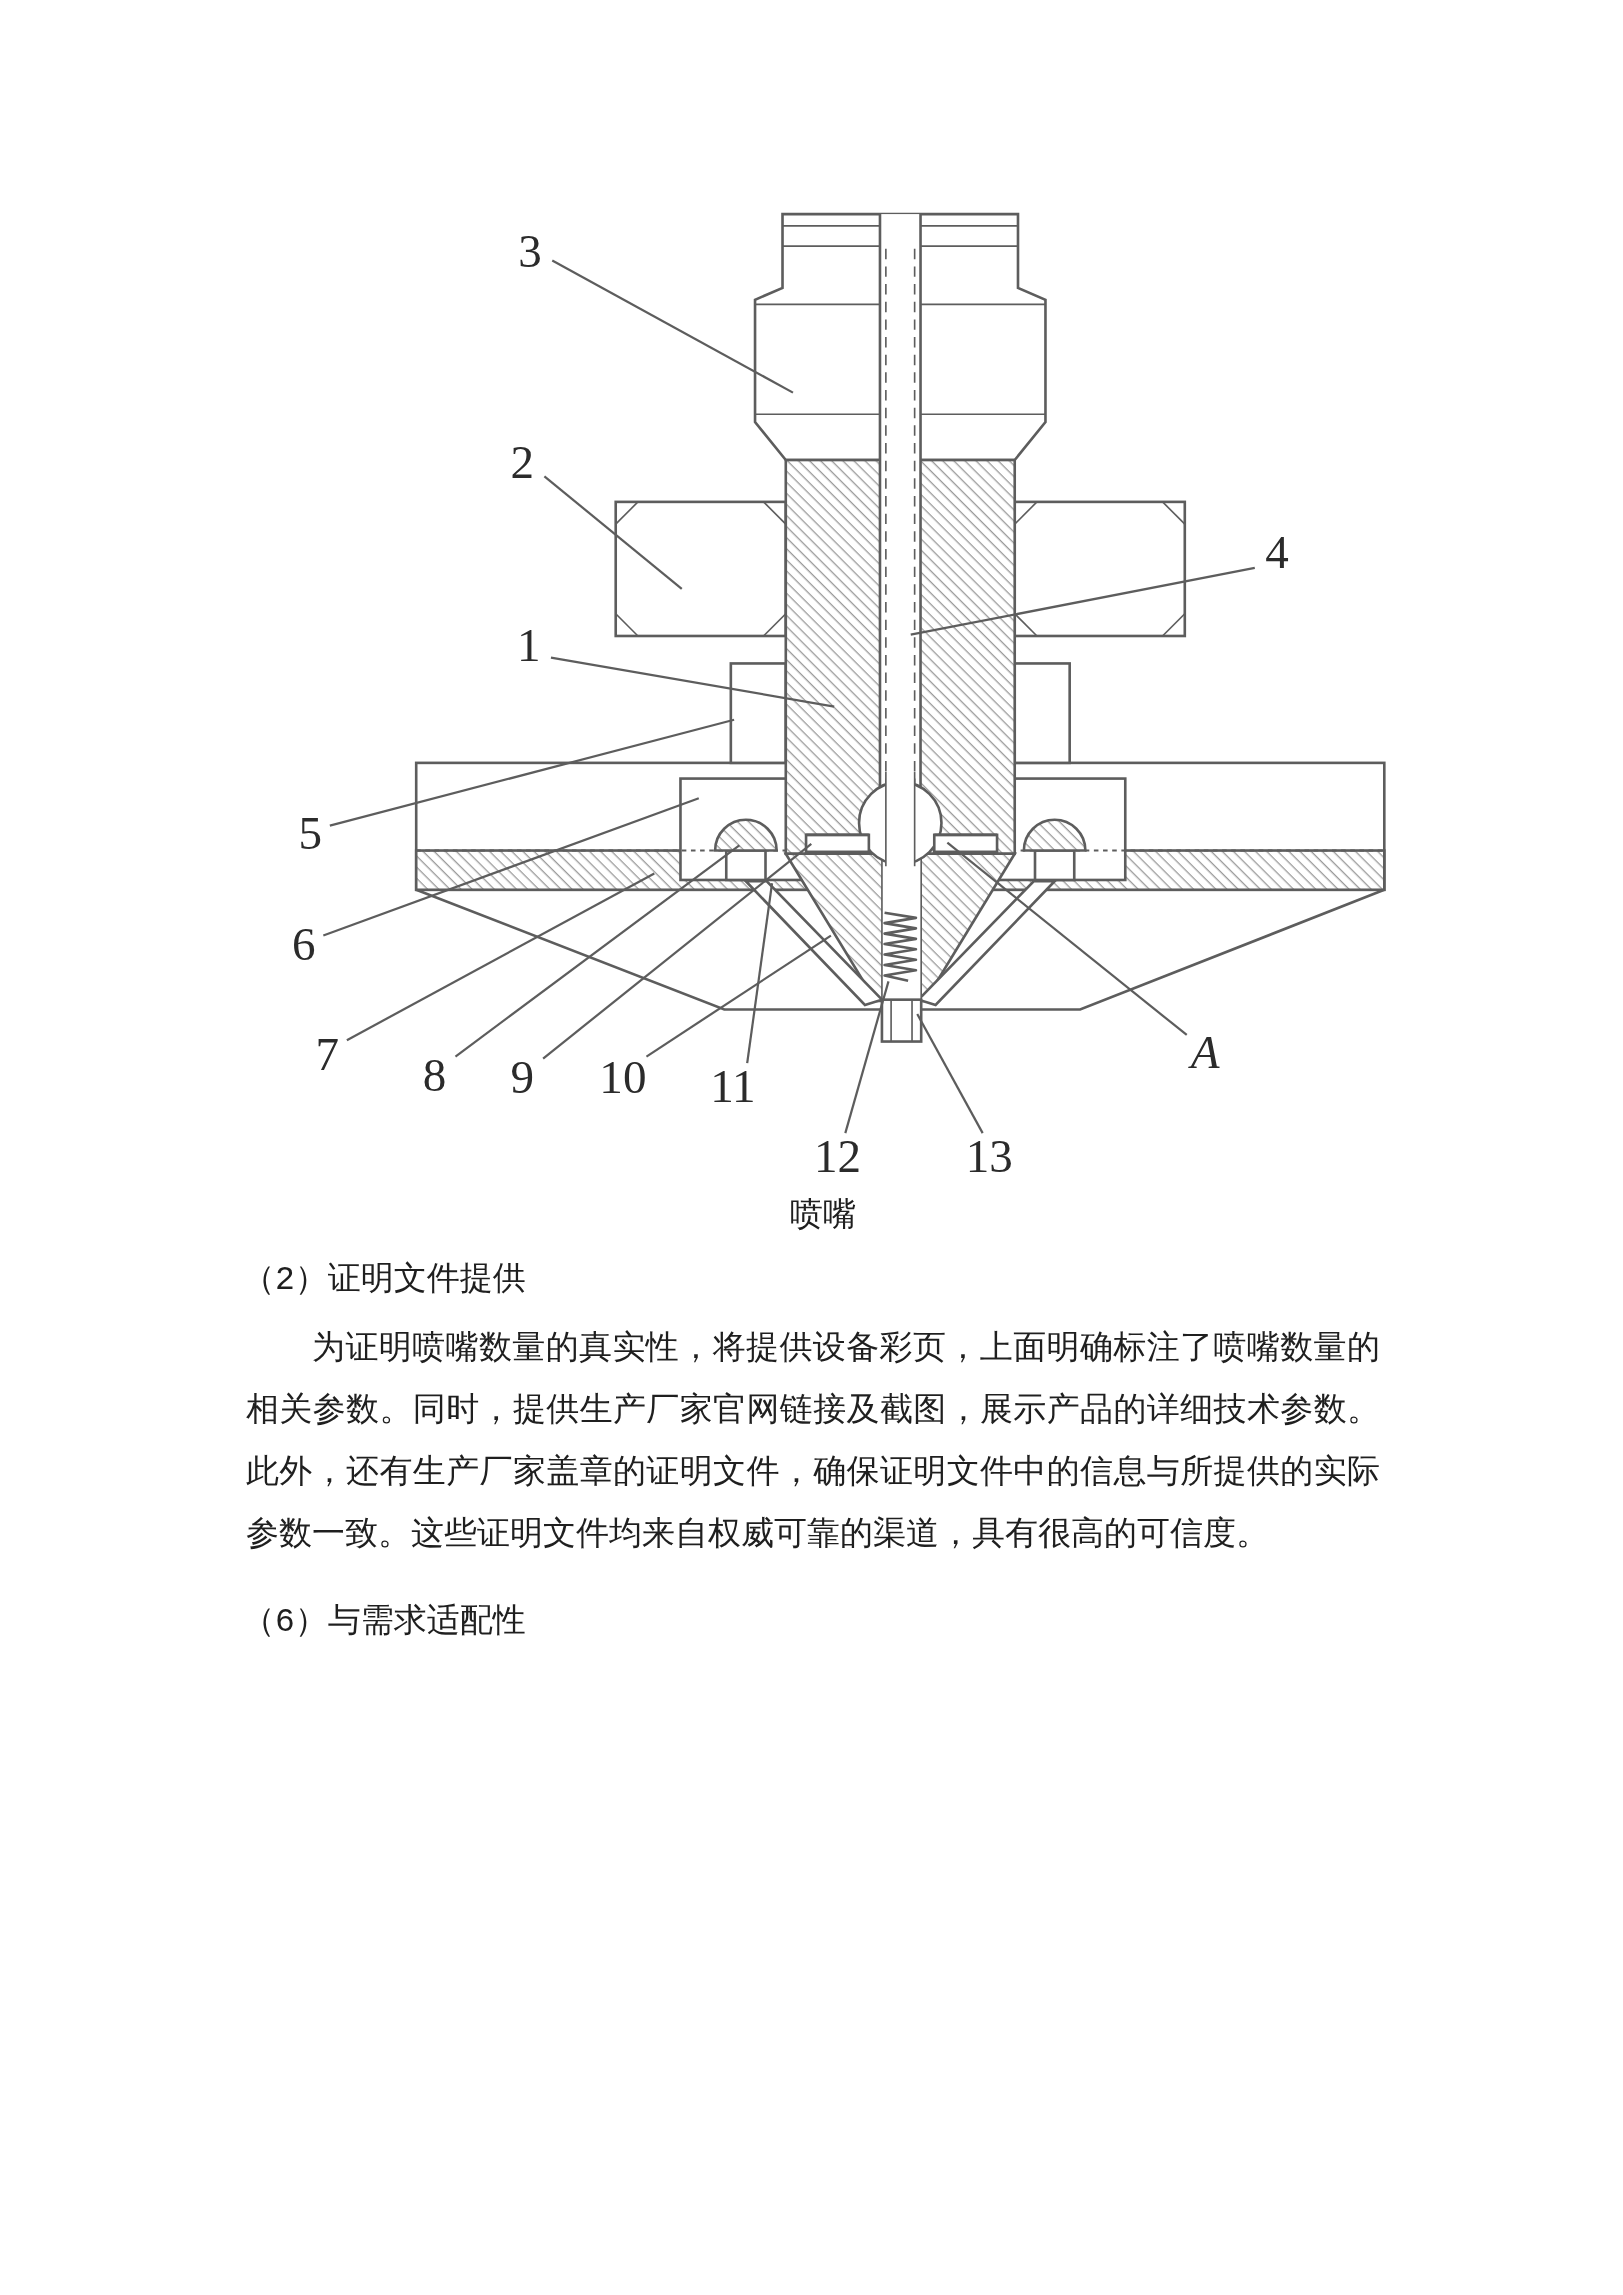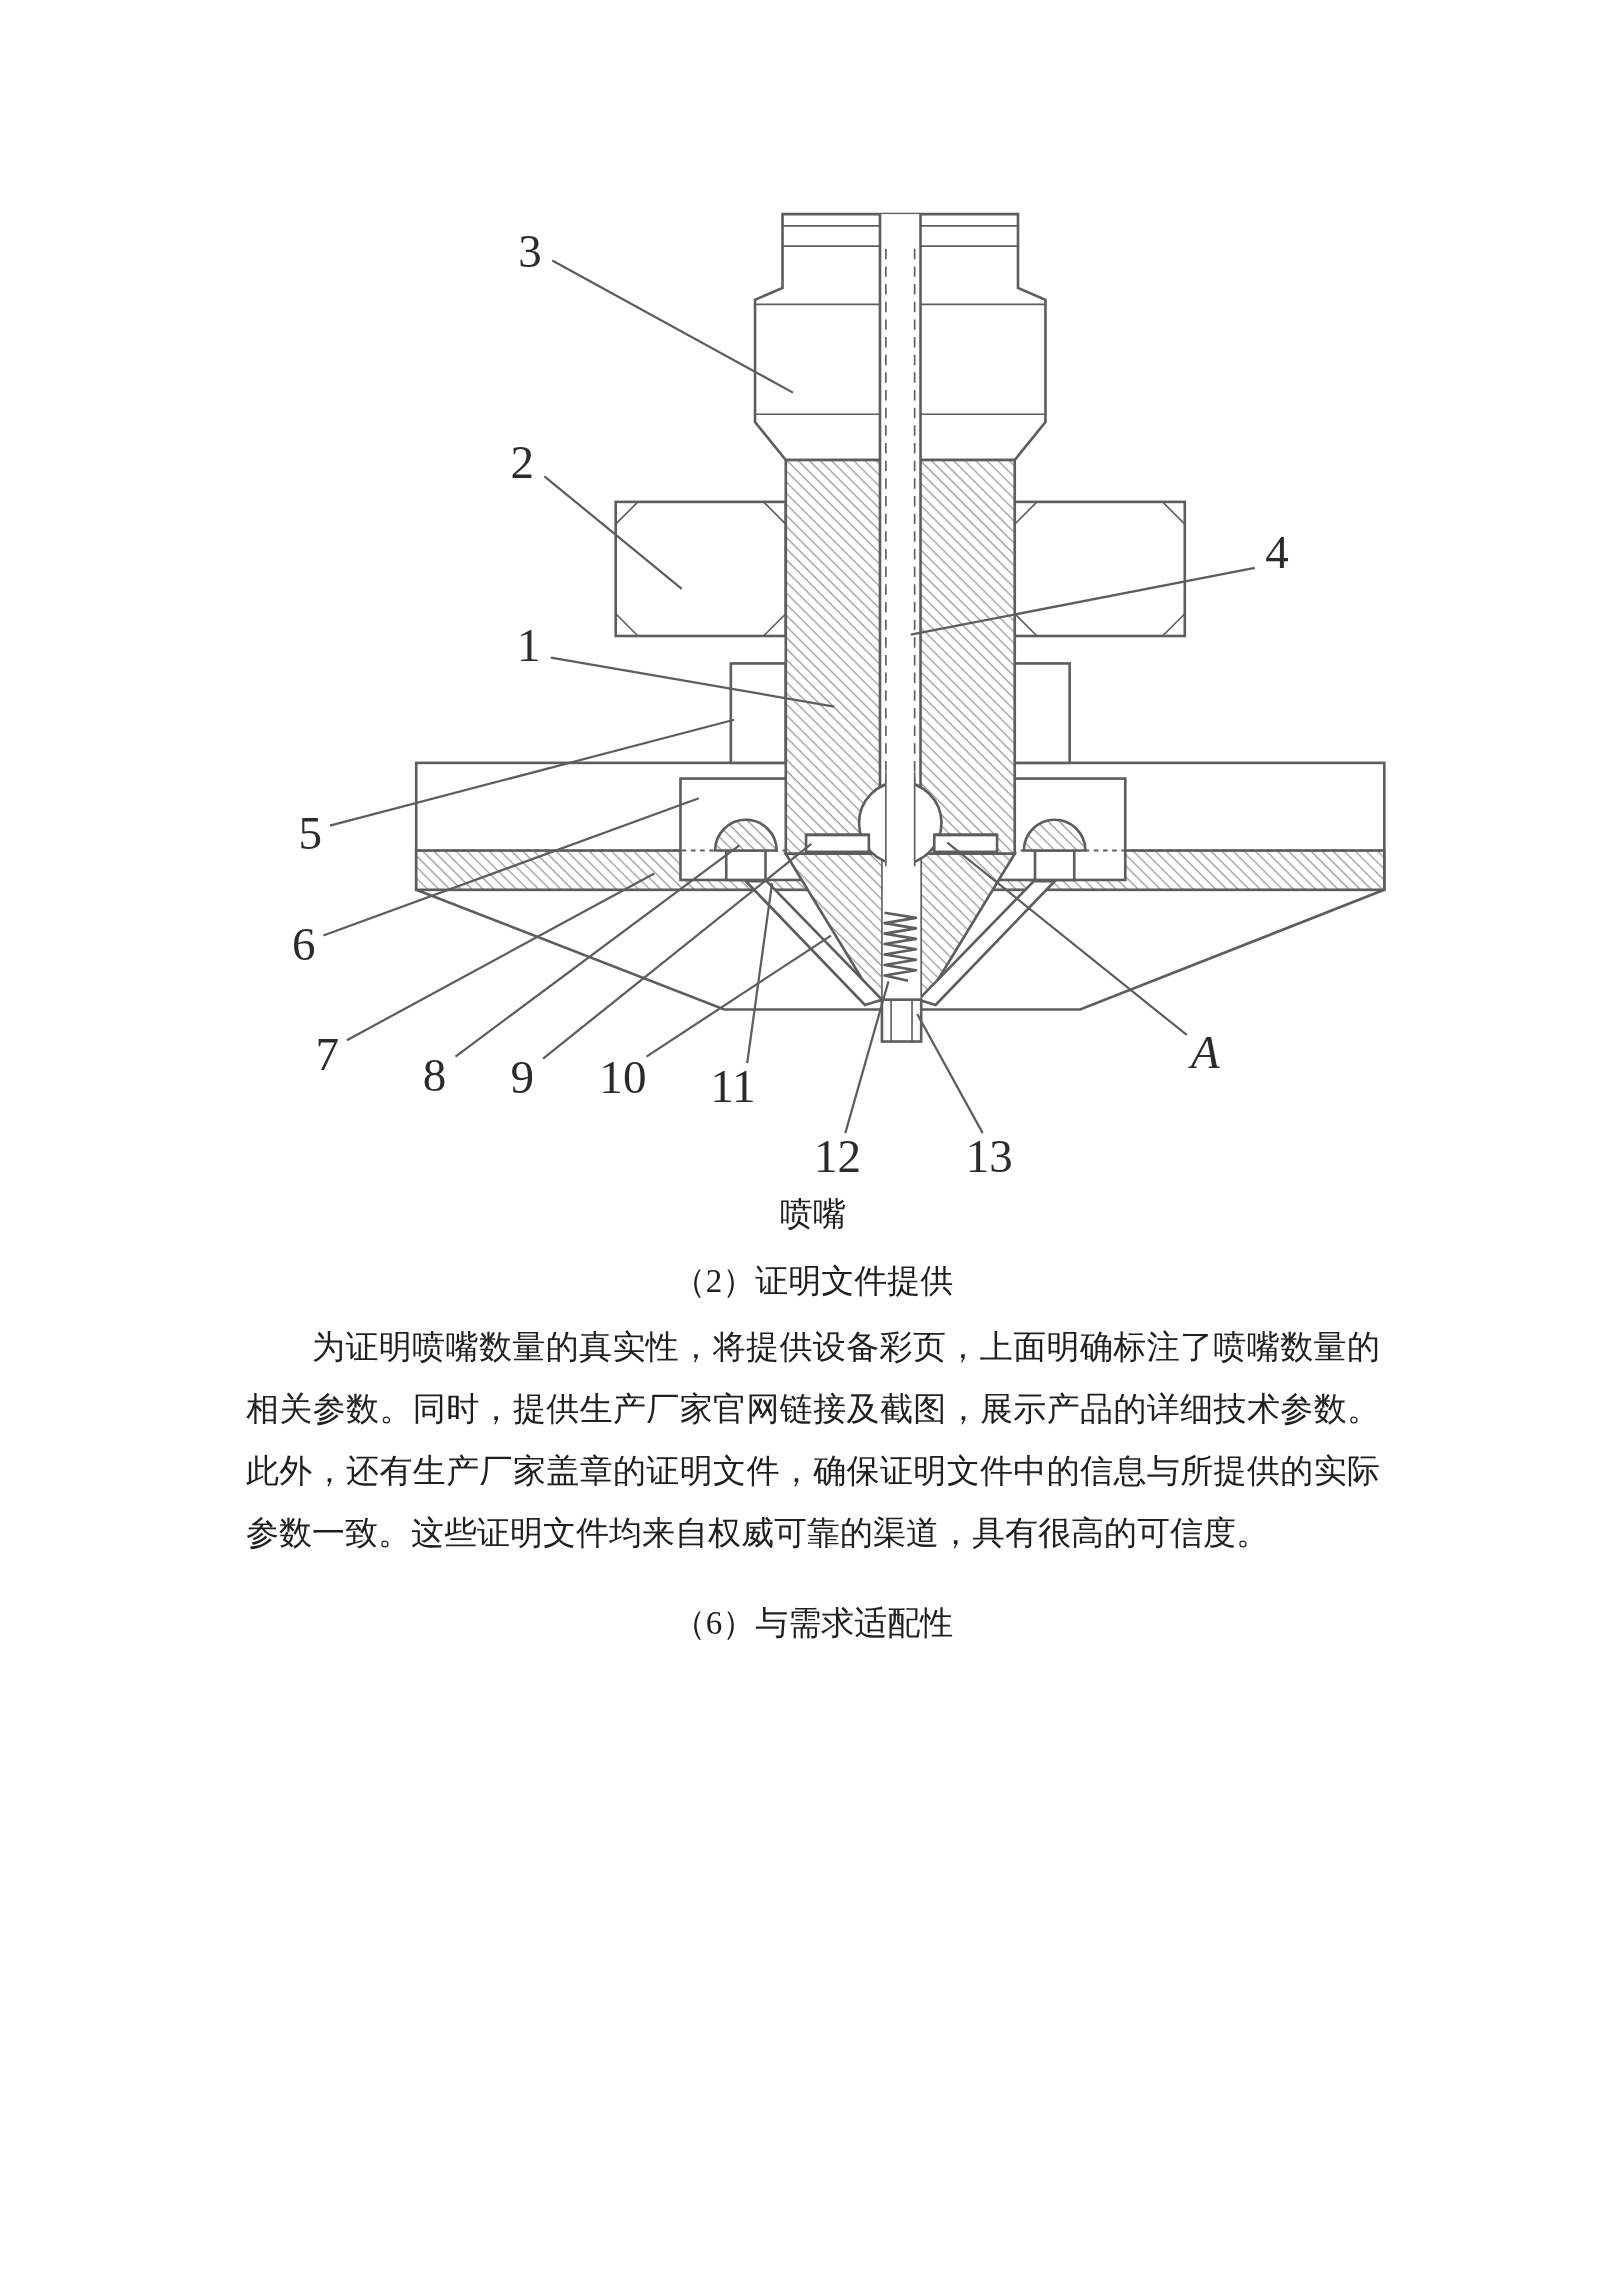--- a/index.html
+++ b/index.html
@@ -18,30 +18,30 @@
   .thin{stroke-width:2.5;}
   .wh{fill:#ffffff;stroke:var(--stroke,#5d5d5d);stroke-width:4;}
   .ht{fill:url(#hatch);stroke:var(--stroke,#5d5d5d);stroke-width:4;}
   .dash{stroke-dasharray:16 11;stroke-width:2.5;}
   .dot{stroke-dasharray:7 7;stroke-width:3;}
   .leader{stroke:var(--stroke,#5d5d5d);stroke-width:3.4;fill:none;}
   .fig-label{font:72px "Liberation Serif","DejaVu Serif",serif;fill:#2b2b2b;text-anchor:middle;}
   .fig-label.italic{font-style:italic;}
   
   #fig-caption{
-    position:absolute;left:242px;top:1195px;width:1142px;
+    position:absolute;left:252px;top:1195px;width:1142px;
     text-align:center;font-size:33px;line-height:39px;
   }
   
   #doc{
     position:absolute;left:242px;top:1250px;width:1142px;
     font-size:33px;line-height:62px;text-align:justify;
   }
   #doc .sec + .sec{margin-top:27.5px;}
-  #doc .heading{text-align:center;}
+  #doc .heading{text-align:left;font-family:Liberation Mono, monospace;}
   #doc p{margin:4px;text-indent:2em;}
 </style>
 </head>
 <body>
 
 <div id="page">
 
   <div id="figure-wrap">
     <svg width="1112" height="982" viewBox="0 0 1700 1500">
       <defs>

